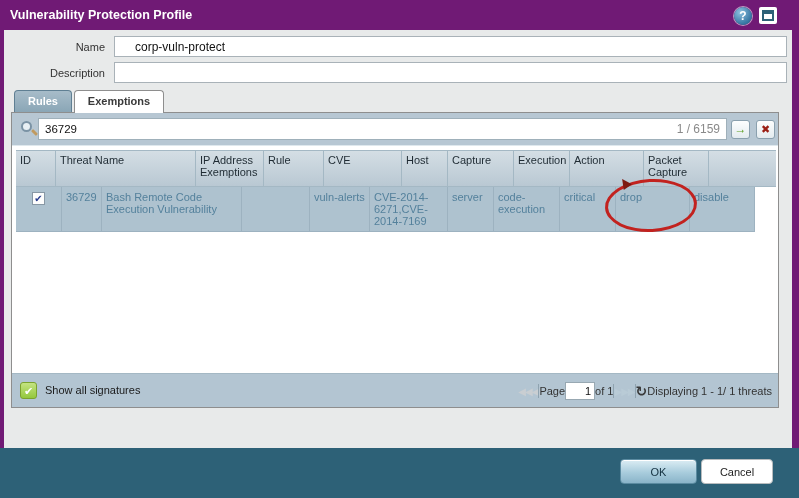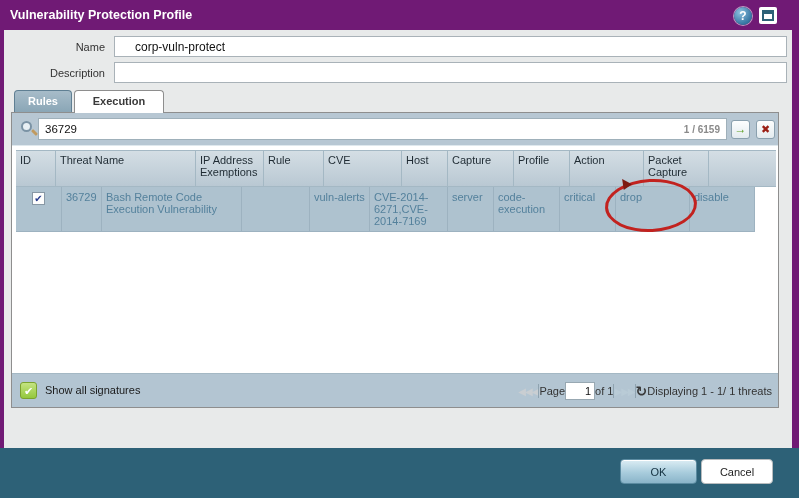--- a/index.html
+++ b/index.html
@@ -34,21 +34,21 @@
   
   .panel { position:absolute; left:7px; top:82px; width:768px; height:296px; background:#fff; border:1px solid #8e8e8e; }
 
   
   .toolbar { position:absolute; left:0; top:0; right:0; height:33px; background:#b7c7d3; border-bottom:1px solid #dfe8ed; }
   .mag { position:absolute; left:9px; top:8px; width:11px; height:11px; border:2px solid #7b93a5; border-radius:50%; background:#e8f0f5; }
   .mag .handle { position:absolute; left:8px; top:8px; width:7px; height:3px; background:#c09a60; transform:rotate(45deg); border-radius:1px; }
   .search-box { position:absolute; left:26px; top:5px; width:689px; height:22px; background:#fff; border:1px solid #9fb0ba;
     display:flex; align-items:center; justify-content:space-between; padding:0 6px; cursor:text; }
   .search-box .q { color:#111; font-size:11.5px; }
-  .search-box .count { color:#8a8a8a; font-size:10px;font-weight:bold; }
+  .search-box .count { color:#8a8a8a; font-size:12px; }
   .tool-btn { position:absolute; top:7px; width:19px; height:19px; border:1px solid #8aa0ae; border-radius:3px;
     background:linear-gradient(#fdfefe,#e3ebef); text-align:center; line-height:17px; font-weight:bold; cursor:pointer; }
   .go-btn { left:719px; color:#5a9e1f; font-size:12px; }
   .clear-btn { left:744px; color:#9b2015; font-size:11px; }
 
   
   .table-area { position:absolute; left:4px; top:37px; right:2px; }
   .thead { display:flex; height:37px; border-top:1px solid #a4b8c4; border-bottom:1px solid #a4b8c4; }
   .th { background:linear-gradient(#d4dee4,#b9c8d3); border-right:1px solid #a4b8c4; padding:3px 4px; color:#1f2b33; cursor:pointer; }
   .th.spacer { flex:1; border-right:none; cursor:default; }
@@ -101,21 +101,21 @@
 
   <div class="body">
 
     <div class="form-label" style="top:6px;">Name</div>
     <input class="text-input" style="top: 6px;" value="corp-vuln-protect">
 
     <div class="form-label" style="top:32px;">Description</div>
     <input class="text-input" style="top: 32px;" value="">
 
     <div class="tab rules">Rules</div>
-    <div class="tab exceptions">Execution</div>
+    <div class="tab exceptions">Exemptions</div>
 
     <div class="panel">
 
       <div class="toolbar">
         <div class="mag">
             <span class="handle"></span>
           </div>
         <div class="search-box">
           <span class="q">36729</span>
           <span class="count">1 / 6159</span>
@@ -126,21 +126,21 @@
 
       <div class="table-area">
         <div class="thead">
           <div class="th c1">ID</div>
           <div class="th c2">Threat Name</div>
           <div class="th c3">IP Address Exemptions</div>
           <div class="th c4">Rule</div>
           <div class="th c5">CVE</div>
           <div class="th c6">Host</div>
           <div class="th c7">Capture</div>
-          <div class="th c8">Profile</div>
+          <div class="th c8">Execution</div>
           <div class="th c9">Action</div>
           <div class="th c10">Packet Capture</div>
           <div class="th spacer"></div>
         </div>
         <div class="trow">
           <div class="td c0">
             <span class="cb">✔</span>
           </div>
           <div class="td c1">36729</div>
           <div class="td c2">Bash Remote Code Execution Vulnerability</div>

